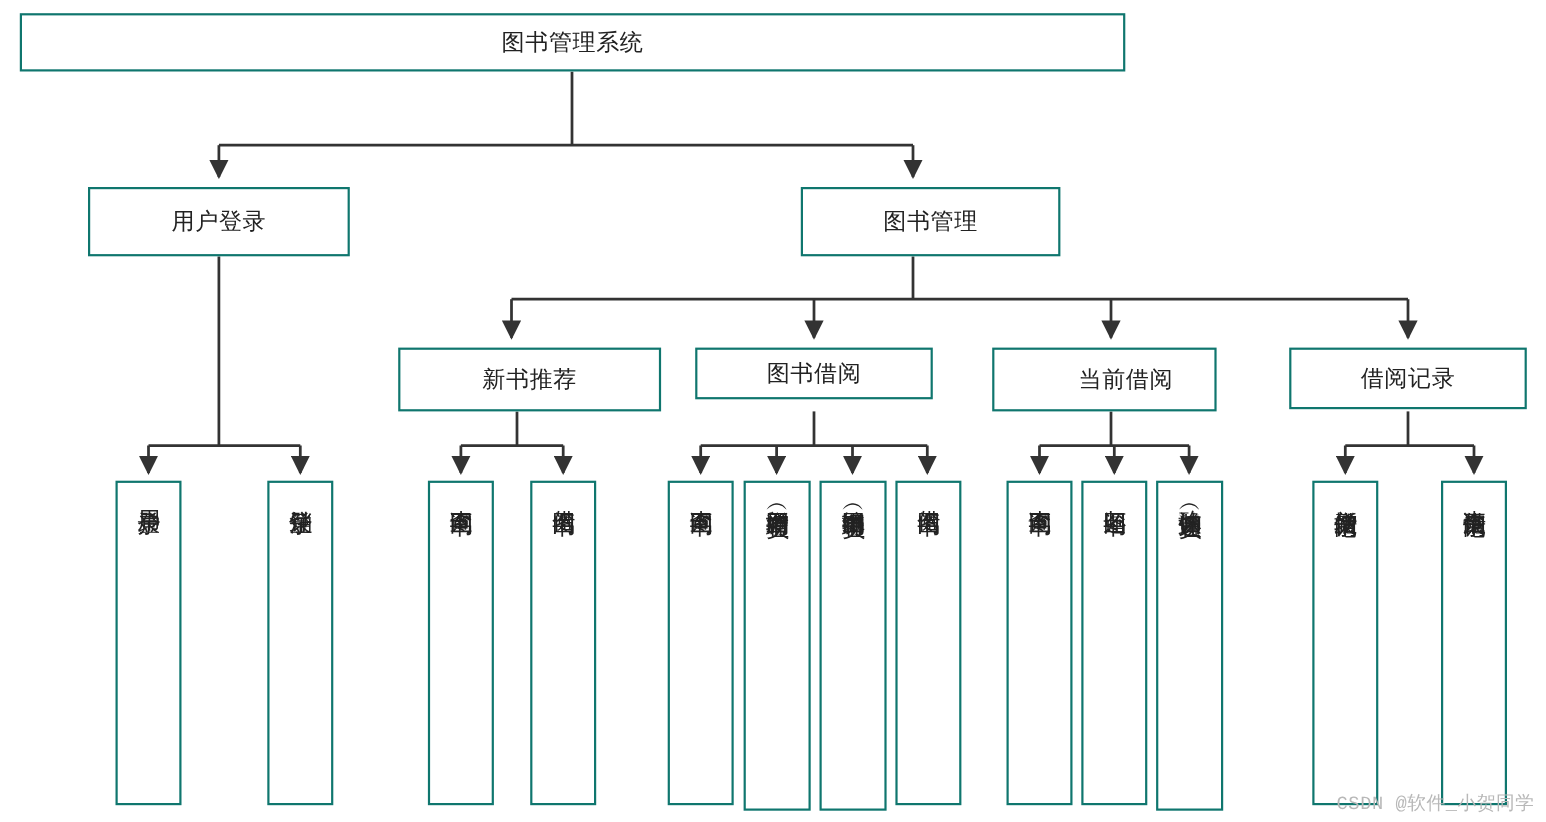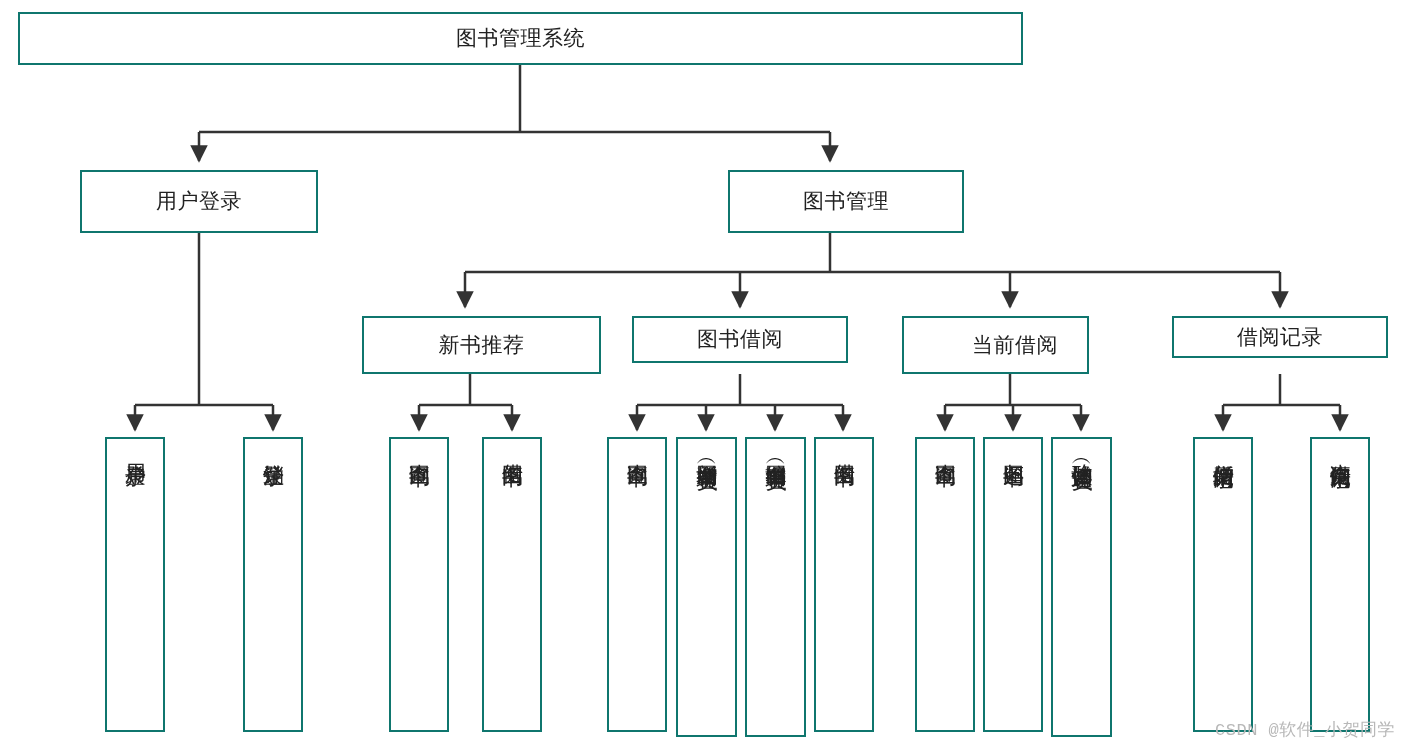--- a/index.html
+++ b/index.html
@@ -130,24 +130,24 @@
   <div class="node" style="left:712px; top:170px; width:236px; height:63px;margin-left:16px;">
     <span class="lbl">图书管理</span>
   </div>
 
   <div class="node" style="left:362px; top:316px; width:239px; height:58px;">
     <span class="lbl">新书推荐</span>
   </div>
   <div class="node" style="left:632px; top:316px; width:216px; height:47px;">
     <span class="lbl">图书借阅</span>
   </div>
-  <div class="node" style="left:902px; top:316px; width:187px; height:58px;padding-left:39px;">
+  <div class="node" style="left:902px; top:316px; width:204px; height:58px;padding-left:39px;">
     <span class="lbl">当前借阅</span>
   </div>
-  <div class="node" style="left:1172px; top:316px; width:216px; height:42px;">
+  <div class="node" style="left:1172px; top:316px; width:216px; height:56px;">
     <span class="lbl">借阅记录</span>
   </div>
 
   <div class="node leaf" style="left:105px; top:437px; width:60px; height:295px;">
     <span class="lbl">用户登录</span>
   </div>
   <div class="node leaf" style="left:243px; top:437px; width:60px; height:295px;">
     <span class="lbl">注销登录</span>
   </div>
 

